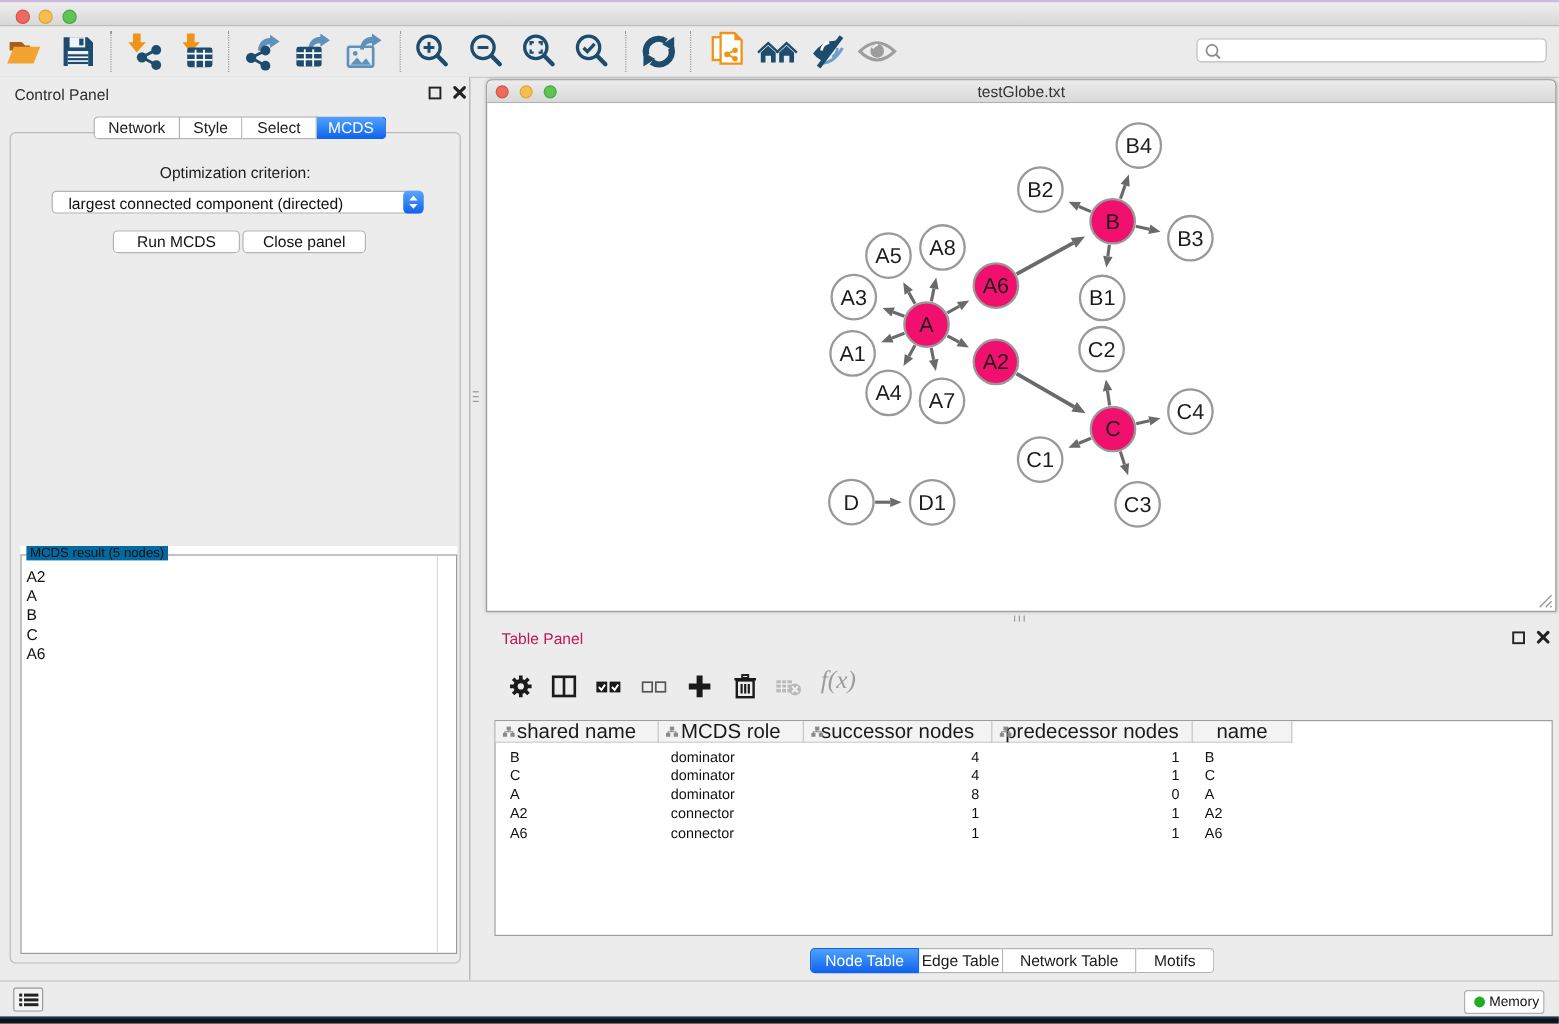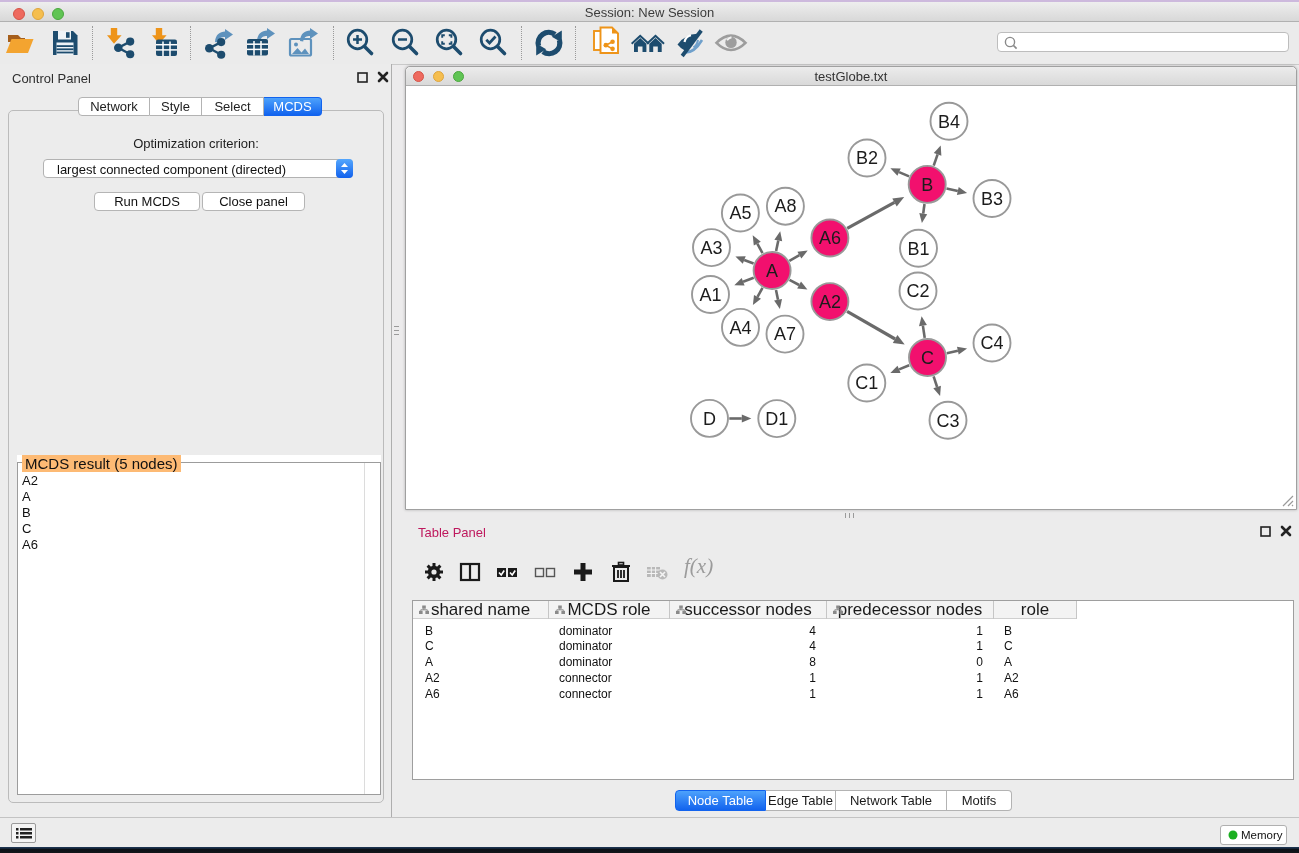--- a/index.html
+++ b/index.html
@@ -19,21 +19,21 @@
 .tab.sel{background:linear-gradient(#4da2fc,#1263ee);color:#fff;border-color:#1263ee}
 #cpbox{position:absolute;left:8px;top:46px;width:376px;height:693px;border:1px solid #bbbbbb;border-radius:5px}
 #optlabel{position:absolute;left:8px;top:72px;width:376px;text-align:center;font-size:13px;color:#1d1d1d}
 #combo{position:absolute;left:43px;top:95px;width:310px;height:19px;background:#fff;border:1px solid #b2b2b2;border-radius:4px}
 #combo .txt{position:absolute;left:13px;top:2px;font-size:13px;color:#111}
 #combo .spin{position:absolute;right:-1px;top:-1px;width:17px;height:19px;border-radius:4px;background:linear-gradient(#55a7fd,#1161ed)}
 .btn{position:absolute;height:19px;background:#fff;border:1px solid #b5b5b5;border-radius:4px;font-size:13px;color:#111;text-align:center;line-height:17px}
 
 #mcdsbox{position:absolute;left:17px;top:391px;width:364px;height:340px;background:#fff}
 #mcdsbox .fs{position:absolute;left:0;top:7px;right:0;bottom:0;border:1px solid #9c9c9c}
-#mcdsbox .legend{position:absolute;left:5px;top:0px;background:#fdba74;padding:0 3px;font-size:15px;color:#111;z-index:2}
+#mcdsbox .legend{position:absolute;left:5px;top:0px;background:#0369a1;padding:0 3px;font-size:11px;color:#111;z-index:2}
 #mcdsbox .sb{position:absolute;right:16px;top:8px;bottom:1px;width:0;border-left:1px solid #dcdcdc}
 #mcdsbox ul{list-style:none;position:absolute;left:5px;top:18px;font-size:13px;color:#111}
 #mcdsbox li{height:15.9px;line-height:15.9px}
 
 #netwin{position:absolute;left:405px;top:66px;width:892px;height:444px;background:#fff;border:1px solid #a0a0a0;border-radius:5px 5px 0 0;box-shadow:0 0 3px rgba(0,0,0,.25)}
 #netwin .tb{position:absolute;left:0;top:0;right:0;height:19px;background:linear-gradient(#ececec,#d9d9d9);border-bottom:1px solid #b0b0b0;border-radius:5px 5px 0 0}
 #netwin .tb .t{position:absolute;left:0;right:0;top:2px;text-align:center;font-size:13px;color:#333}
 .wl{position:absolute;width:11px;height:11px;border-radius:50%;top:4px}
 
 #tpanel{position:absolute;left:393px;top:520px;width:906px;height:298px;background:#ececec}
@@ -56,21 +56,20 @@
 #bottomstrip{position:absolute;left:0;top:847px;width:1299px;height:6px;background:linear-gradient(#1d3450 15%,#0c1117 40%,#13161a)}
 svg{display:block}
 .icon{position:absolute;top:0}
 </style></head>
 <body>
 <div id="topstrip"></div>
 <div id="titlebar">
   <div class="light" style="left:13px;background:#ee6a5f;border:1px solid #d55347"></div>
   <div class="light" style="left:32px;background:#f5be4f;border:1px solid #dfa53c"></div>
   <div class="light" style="left:52px;background:#60c454;border:1px solid #4aa73e"></div>
-  <div class="t">Session: New Session</div>
 </div>
 <div id="toolbar">
     <div class="sep" style="left:92px"></div>
     <div class="sep" style="left:190px"></div>
     <div class="sep" style="left:333px"></div>
     <div class="sep" style="left:521px"></div>
     <div class="sep" style="left:575px"></div>
     <svg class="icon" style="left:4px;top:4px" width="34" height="34" viewBox="0 0 34 34">
       <path d="M4 9 h10 l3 3 h4 v4 h-17 z" fill="#a65f1c"></path>
       <path d="M2 27 L7.5 13 h22 L24 27 z" fill="#f3a430"></path>
@@ -447,21 +446,21 @@
             </g>
           </svg></div>
         <div class="cell" style="left:414px;width:167px">predecessor nodes<svg width="10" height="10" style="position:absolute;left:6px;top:4px">
             <g fill="#8a8a8a">
               <rect x="3.2" y="0.5" width="3.6" height="3.2"></rect>
               <rect x="0" y="5.8" width="3.6" height="3.2"></rect>
               <rect x="6.4" y="5.8" width="3.6" height="3.2"></rect>
               <path d="M4.8 3.5 v1.5 M1.8 5.8 v-1 h6.5 v1" stroke="#8a8a8a" stroke-width="1" fill="none"></path>
             </g>
           </svg></div>
-        <div class="cell" style="left:581px;width:83px">role</div>
+        <div class="cell" style="left:581px;width:83px">name</div>
       </div>
     <div class="trow" style="top:21.5px">
         <span style="left:12px">B</span>
         <span style="left:146px">dominator</span>
         <span style="left:250px;width:153px;text-align:right">4</span>
         <span style="left:407px;width:163px;text-align:right">1</span>
         <span style="left:591px">B</span>
       </div>
       <div class="trow" style="top:37.4px">
         <span style="left:12px">C</span>

